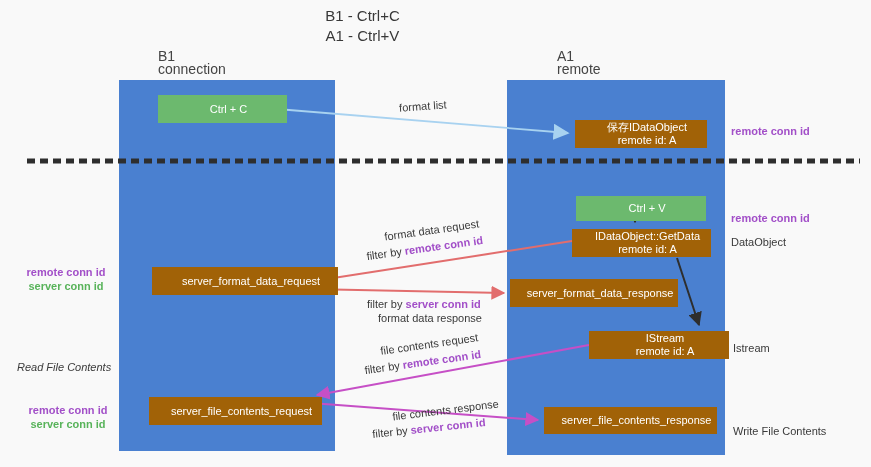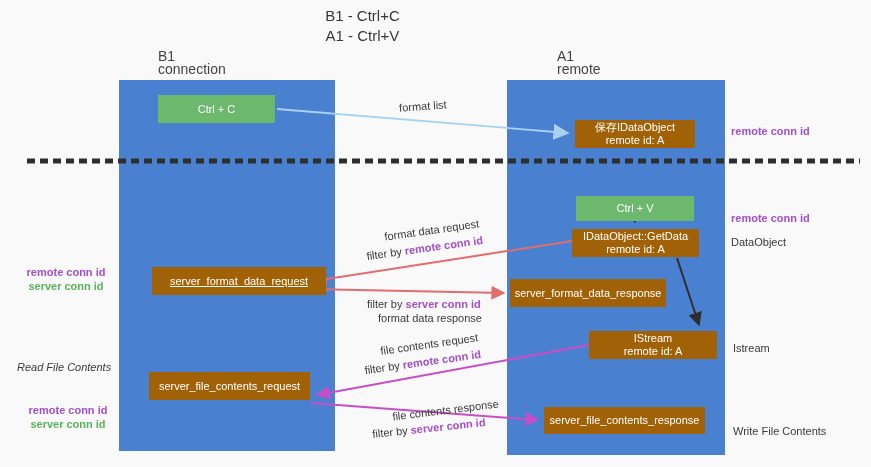--- a/index.html
+++ b/index.html
@@ -26,21 +26,21 @@
     position:absolute;top:80px;
     background:#4a80d0;
   }
   .overlay{
     position:absolute;left:0;top:0;width:871px;height:467px;
     z-index:3;pointer-events:none;
   }
   .node{
     position:absolute;z-index:4;
     display:flex;flex-direction:column;align-items:center;justify-content:center;
-    color:#ffffff;font-size:11px;line-height:13px;text-align:right;
+    color:#ffffff;font-size:11px;line-height:13px;text-align:right;padding-left:12px;
   }
   .node.green{background:#6cb96e;}
   .node.orange{background:#a16207;}
   .flabel{
     position:absolute;z-index:5;font-size:11px;color:#3a3a3a;white-space:nowrap;
   }
   .rot8{transform:rotate(-8deg);}
   .rot7{transform:rotate(-7deg);}
   .rot6{transform:rotate(-6deg);}
   .rot4{transform:rotate(-4deg);}
@@ -117,34 +117,34 @@
 
   <div class="node green" style="left:576px;top:172px;width:118px;height:25px;margin-top:24px;">
     <span>Ctrl + V</span>
   </div>
 
   <div class="node orange" style="left:572px;top:229px;width:127px;height:28px;">
     <span>IDataObject::GetData</span>
     <span>remote id: A</span>
   </div>
 
-  <div class="node orange" style="left:152px;top:267px;width:174px;height:28px;text-decoration:underline;">
+  <div class="node orange" style="left:152px;top:267px;width:174px;height:28px;">
     <span>server_format_data_request</span>
   </div>
 
   <div class="node orange" style="left:510px;top:279px;width:156px;height:28px;">
     <span>server_format_data_response</span>
   </div>
 
   <div class="node orange" style="left:589px;top:331px;width:128px;height:28px;">
     <span>IStream</span>
     <span>remote id: A</span>
   </div>
 
-  <div class="node orange" style="left:149px;top:372px;width:161px;height:28px;">
+  <div class="node orange" style="left:149px;top:397px;width:161px;height:28px;">
     <span>server_file_contents_request</span>
   </div>
 
   <div class="node orange" style="left:544px;top:407px;width:161px;height:27px;">
     <span>server_file_contents_response</span>
   </div>
 
   <div class="flabel rot4" style="left:399px;top:100px;">format list</div>
 
   <div class="flabel rot8" style="left:384px;top:224px;">format data request</div>

